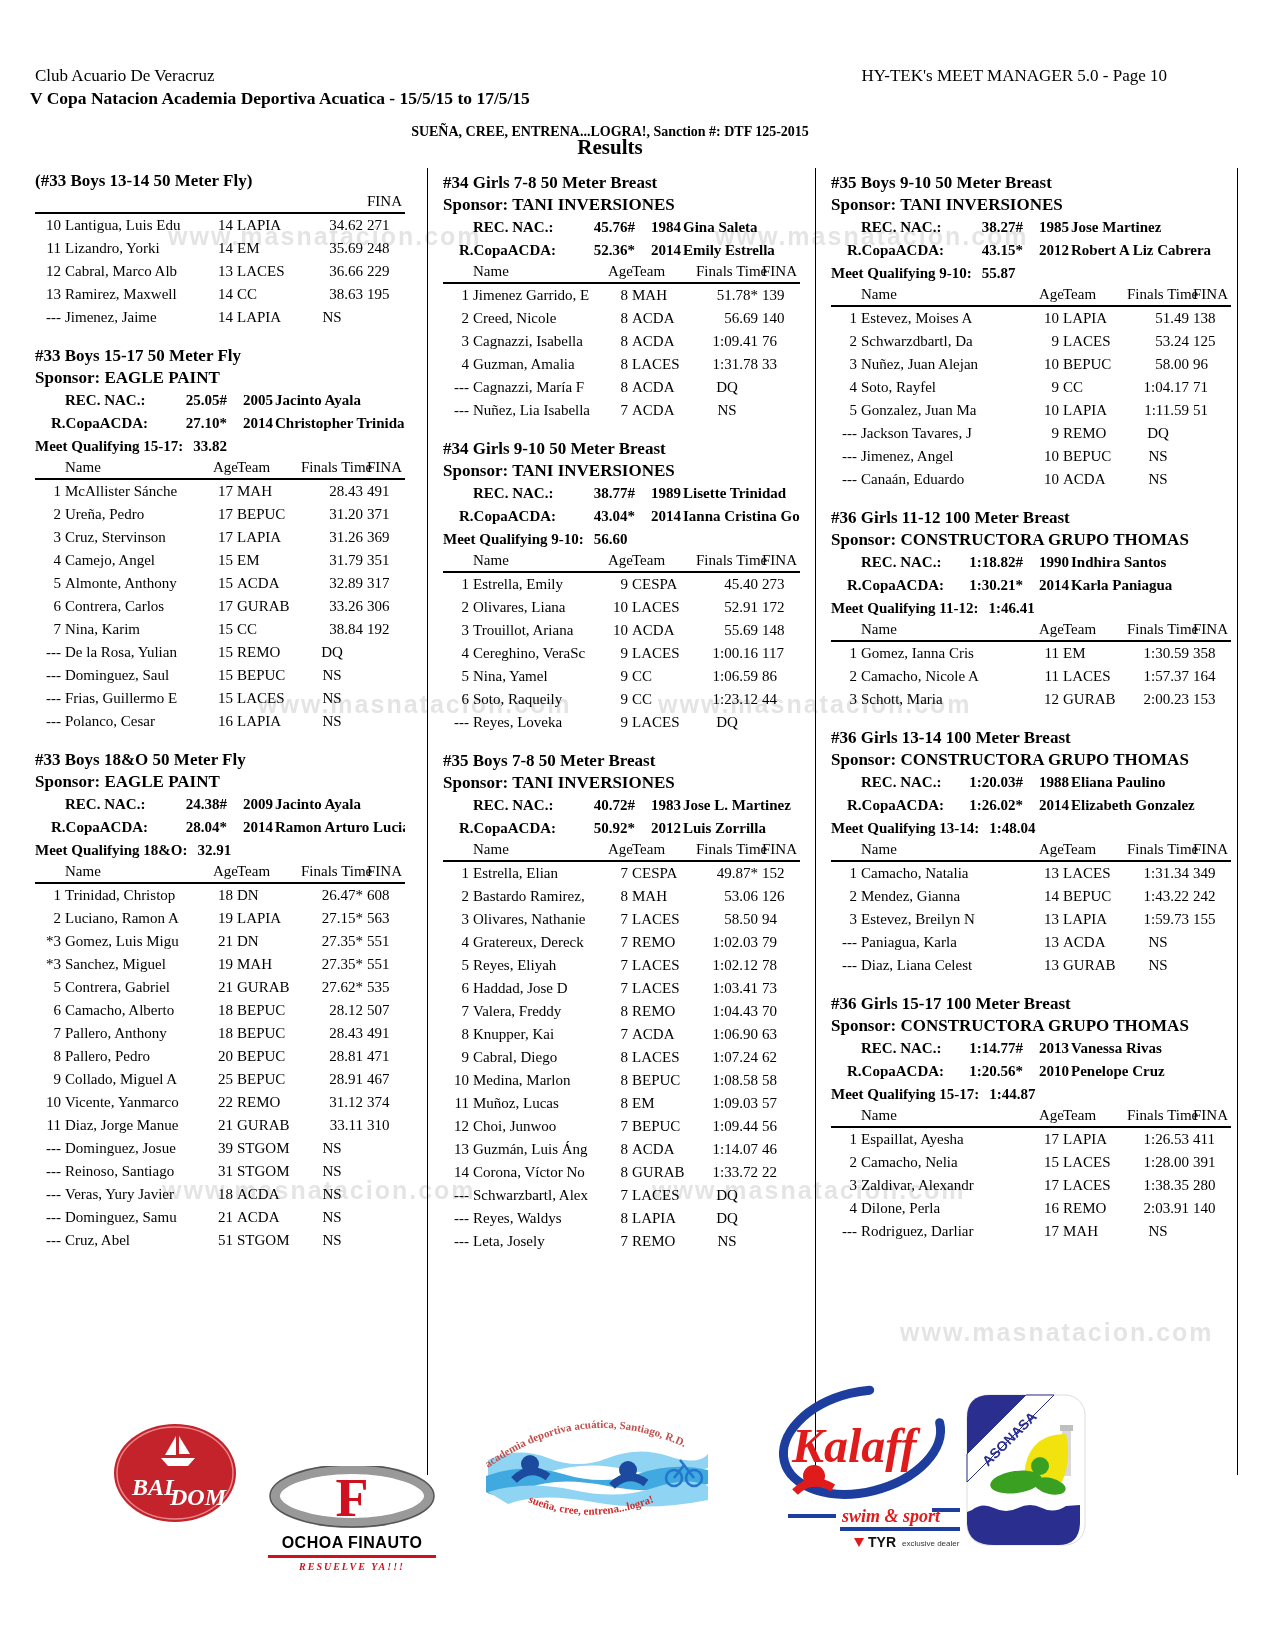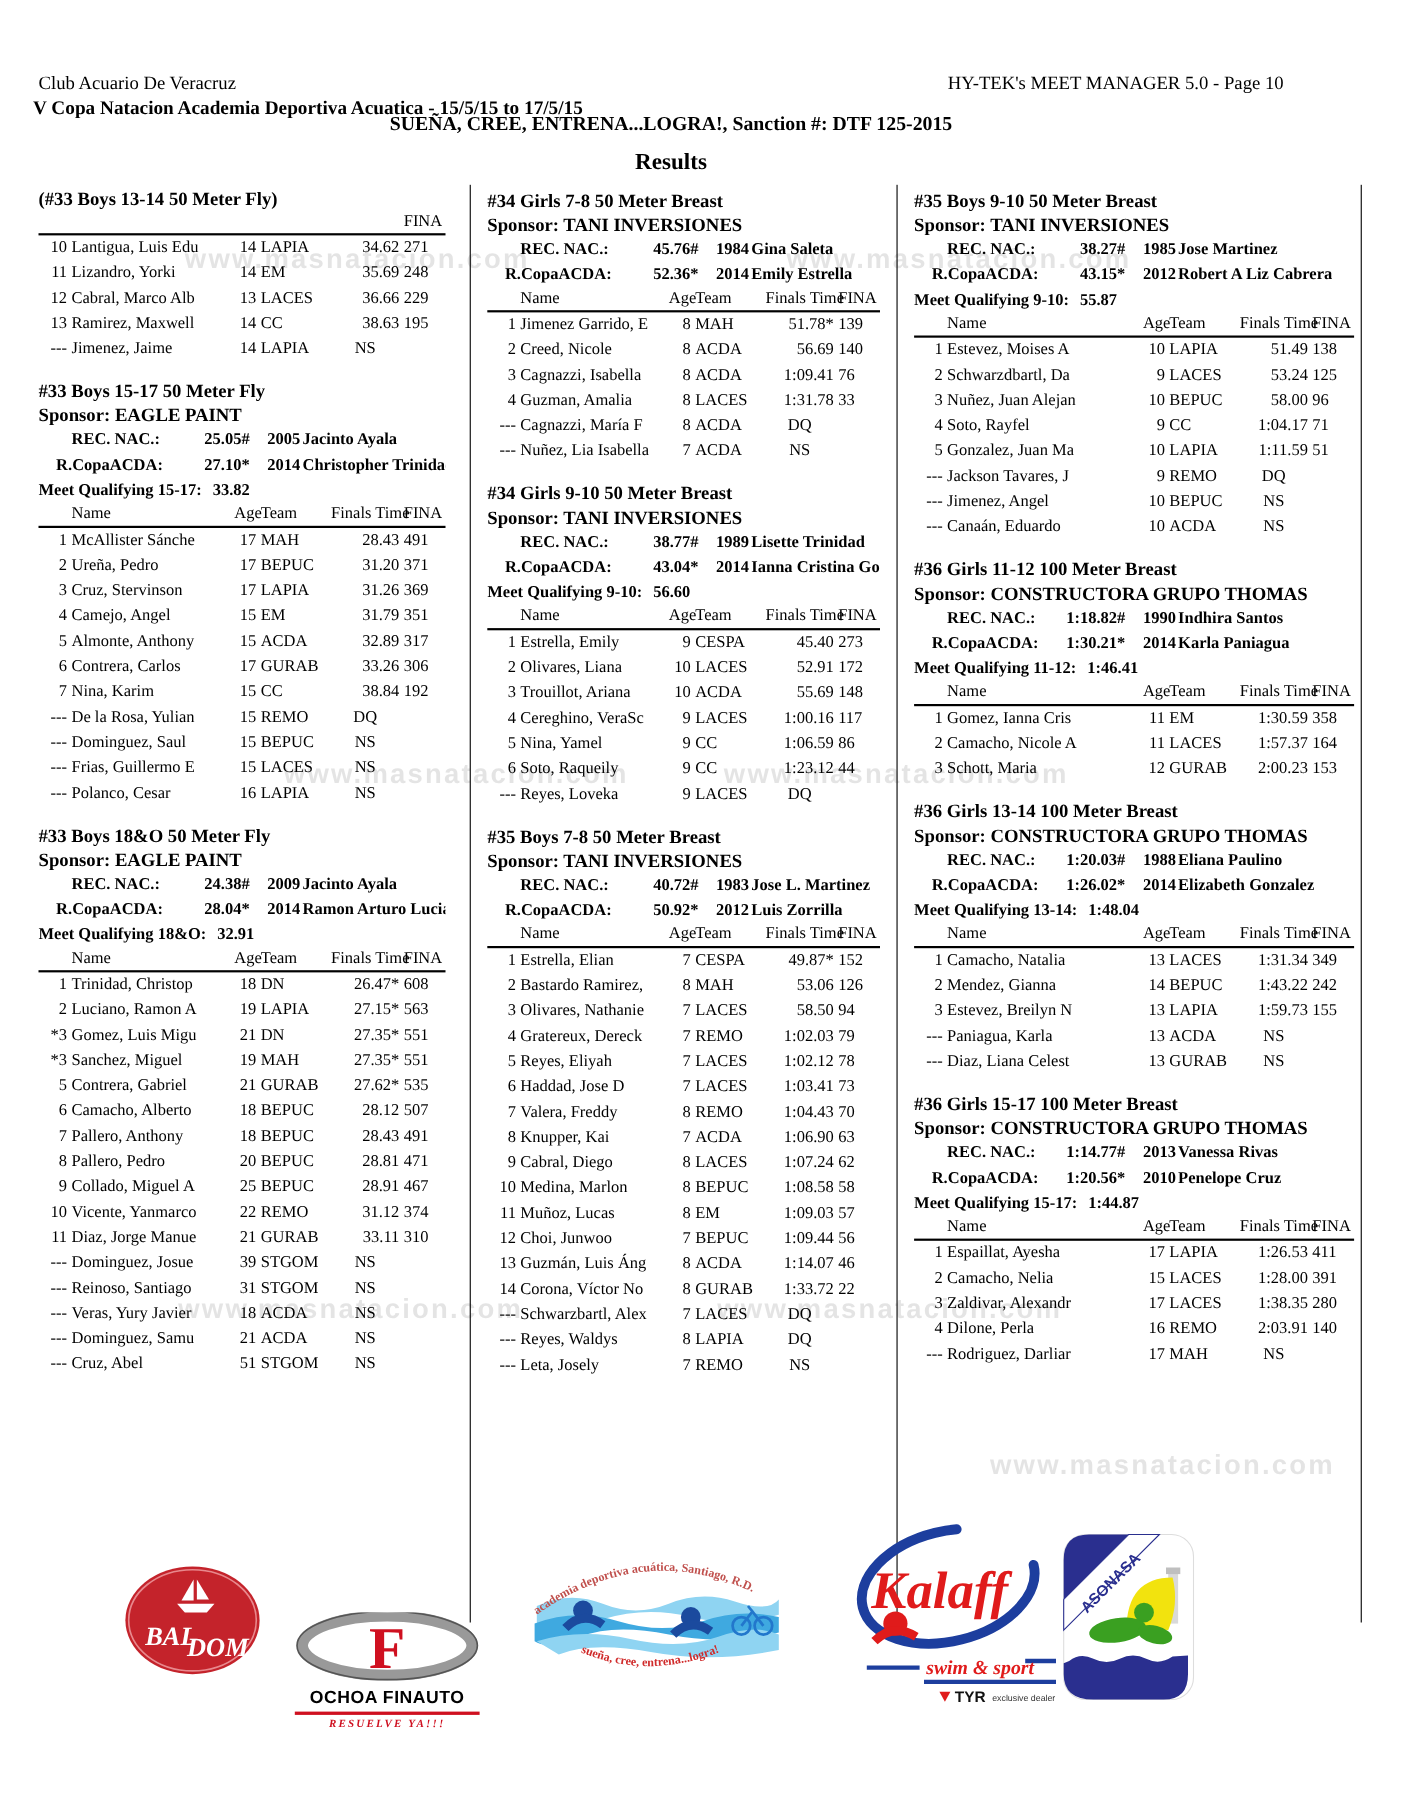--- a/index.html
+++ b/index.html
@@ -2,21 +2,21 @@
 <html><head>
 <meta charset="utf-8">
 <style>
   html,body{margin:0;padding:0;background:#fff;}
   body{width:1275px;height:1650px;position:relative;font-family:"Liberation Serif",serif;color:#000;overflow:hidden;}
   .abs{position:absolute;}
   
   .club{left:35px;top:66px;font-size:17px;}
   .manager{right:108px;top:66px;font-size:17px;}
   .meet-title{left:30px;top:88px;width:1160px;text-align:left;font-weight:bold;font-size:17.5px;white-space:nowrap;}
-  .meet-subtitle{left:30px;top:102px;width:1160px;text-align:center;font-weight:bold;font-size:18px;white-space:nowrap;}
+  .meet-subtitle{left:30px;top:124px;width:1160px;text-align:center;font-weight:bold;font-size:14px;white-space:nowrap;}
   .results-heading{left:30px;top:135px;width:1160px;text-align:center;font-weight:bold;font-size:21px;}
   
   .col{position:absolute;}
   #colwrap1{left:35px;top:170px;width:370px;}
   #colwrap2{left:443px;top:172px;width:357px;}
   #colwrap3{left:831px;top:172px;width:400px;}
   .vsep{position:absolute;width:1px;background:#000;top:168px;height:1307px;}
   .vsep1{left:427px;}
   .vsep2{left:815px;}
   .vsep3{left:1237px;}

